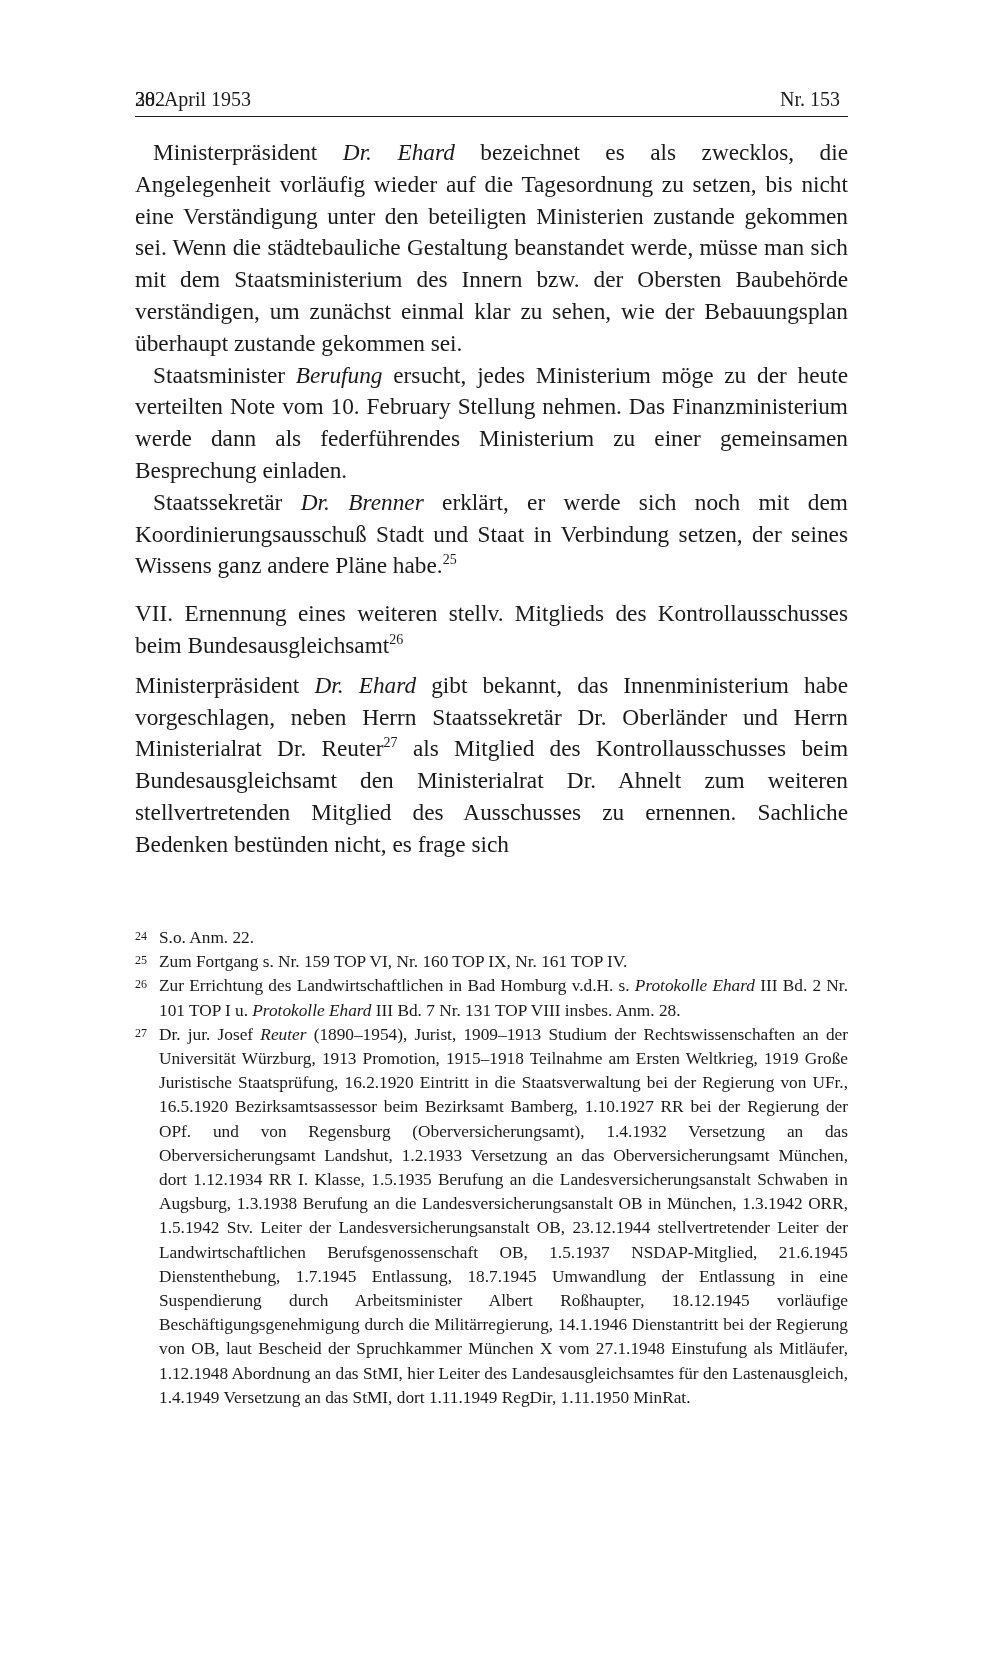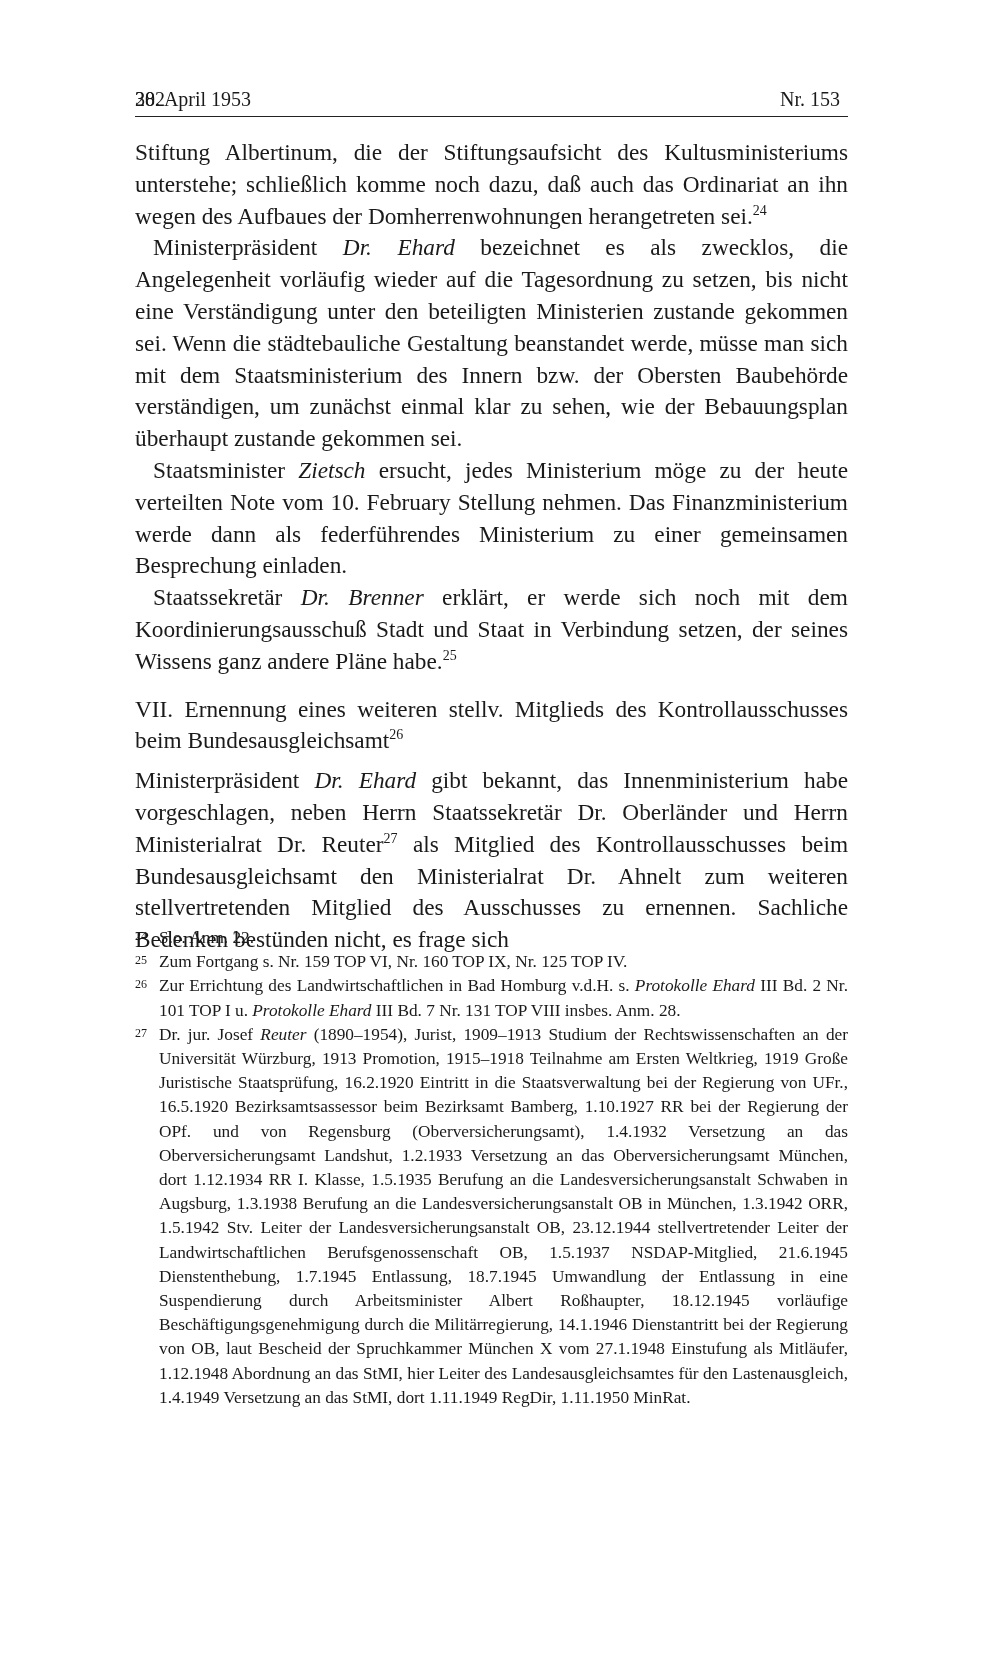--- a/index.html
+++ b/index.html
@@ -26,32 +26,31 @@
 
 <div class="page">
   <div class="header">
     <span class="num">302</span>
     <span class="date">28. April 1953</span>
     <span class="nr">Nr. 153</span>
   </div>
   <hr class="header-rule">
 
   <div class="body">
-    <p><span>Stiftung Albertinum, die der Stiftungsaufsicht des Kultusministeriums unterstehe; schließlich komme noch dazu, daß auch das Ordinariat an ihn wegen des Aufbaues der Domherrenwohnungen herangetreten sei.</span><sup>24</sup></p>
 
     <p class="indent"><span>Ministerpräsident </span><em>Dr. Ehard</em><span> bezeichnet es als zwecklos, die Angelegenheit vorläufig wieder auf die Tagesordnung zu setzen, bis nicht eine Verständigung unter den beteiligten Ministerien zustande gekommen sei. Wenn die städtebauliche Gestaltung beanstandet werde, müsse man sich mit dem Staatsministerium des Innern bzw. der Obersten Baubehörde verständigen, um zunächst einmal klar zu sehen, wie der Bebauungsplan überhaupt zustande gekommen sei.</span></p>
 
-    <p class="indent"><span>Staatsminister </span><em>Zietsch</em><span> ersucht, jedes Ministerium möge zu der heute verteilten Note vom 10. February Stellung nehmen. Das Finanzministerium werde dann als federführendes Ministerium zu einer gemeinsamen Besprechung einladen.</span></p>
+    <p class="indent"><span>Staatsminister </span><em>Berufung</em><span> ersucht, jedes Ministerium möge zu der heute verteilten Note vom 10. February Stellung nehmen. Das Finanzministerium werde dann als federführendes Ministerium zu einer gemeinsamen Besprechung einladen.</span></p>
 
     <p class="indent"><span>Staatssekretär </span><em>Dr. Brenner</em><span> erklärt, er werde sich noch mit dem Koordinierungsausschuß Stadt und Staat in Verbindung setzen, der seines Wissens ganz andere Pläne habe.</span><sup>25</sup></p>
 
     <p class="sec-title"><span>VII. Ernennung eines weiteren stellv. Mitglieds des Kontrollausschusses beim Bundesausgleichsamt</span><sup>26</sup></p>
 
     <p><span>Ministerpräsident </span><em>Dr. Ehard</em><span> gibt bekannt, das Innenministerium habe vorgeschlagen, neben Herrn Staatssekretär Dr. Oberländer und Herrn Ministerialrat Dr. Reuter</span><sup>27</sup><span> als Mitglied des Kontrollausschusses beim Bundesausgleichsamt den Ministerialrat Dr. Ahnelt zum weiteren stellvertretenden Mitglied des Ausschusses zu ernennen. Sachliche Bedenken bestünden nicht, es frage sich</span></p>
   </div>
 </div>
 
 <div class="footnotes">
   <p class="fn"><span class="fnum">24</span><span>S.o. Anm. 22.</span></p>
-  <p class="fn"><span class="fnum">25</span><span>Zum Fortgang s. Nr. 159 TOP VI, Nr. 160 TOP IX, Nr. 125 TOP IV.</span></p>
+  <p class="fn"><span class="fnum">25</span><span>Zum Fortgang s. Nr. 159 TOP VI, Nr. 160 TOP IX, Nr. 161 TOP IV.</span></p>
   <p class="fn"><span class="fnum">26</span><span>Zur Errichtung des Landwirtschaftlichen in Bad Homburg v.d.H. s. </span><em>Protokolle Ehard</em><span> III Bd. 2 Nr. 101 TOP I u. </span><em>Protokolle Ehard</em><span> III Bd. 7 Nr. 131 TOP VIII insbes. Anm. 28.</span></p>
   <p class="fn"><span class="fnum">27</span><span>Dr. jur. Josef </span><em>Reuter</em><span> (1890–1954), Jurist, 1909–1913 Studium der Rechtswissenschaften an der Universität Würzburg, 1913 Promotion, 1915–1918 Teilnahme am Ersten Weltkrieg, 1919 Große Juristische Staatsprüfung, 16.2.1920 Eintritt in die Staatsverwaltung bei der Regierung von UFr., 16.5.1920 Bezirksamtsassessor beim Bezirksamt Bamberg, 1.10.1927 RR bei der Regierung der OPf. und von Regensburg (Oberversicherungsamt), 1.4.1932 Versetzung an das Oberversicherungsamt Landshut, 1.2.1933 Versetzung an das Oberversicherungsamt München, dort 1.12.1934 RR I. Klasse, 1.5.1935 Berufung an die Landesversicherungsanstalt Schwaben in Augsburg, 1.3.1938 Berufung an die Landesversicherungsanstalt OB in München, 1.3.1942 ORR, 1.5.1942 Stv. Leiter der Landesversicherungsanstalt OB, 23.12.1944 stellvertretender Leiter der Landwirtschaftlichen Berufsgenossenschaft OB, 1.5.1937 NSDAP-Mitglied, 21.6.1945 Dienstenthebung, 1.7.1945 Entlassung, 18.7.1945 Umwandlung der Entlassung in eine Suspendierung durch Arbeitsminister Albert Roßhaupter, 18.12.1945 vorläufige Beschäftigungsgenehmigung durch die Militärregierung, 14.1.1946 Dienstantritt bei der Regierung von OB, laut Bescheid der Spruchkammer München X vom 27.1.1948 Einstufung als Mitläufer, 1.12.1948 Abordnung an das StMI, hier Leiter des Landesausgleichsamtes für den Lastenausgleich, 1.4.1949 Versetzung an das StMI, dort 1.11.1949 RegDir, 1.11.1950 MinRat.</span></p>
 </div>
 
 </body></html>

